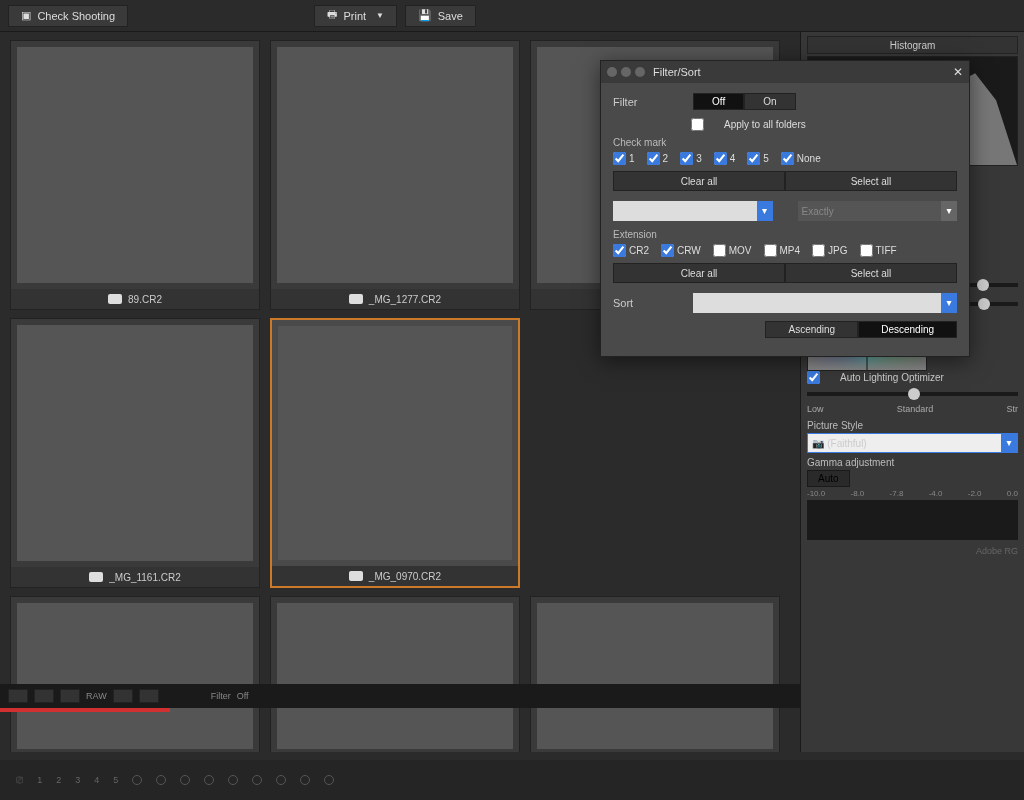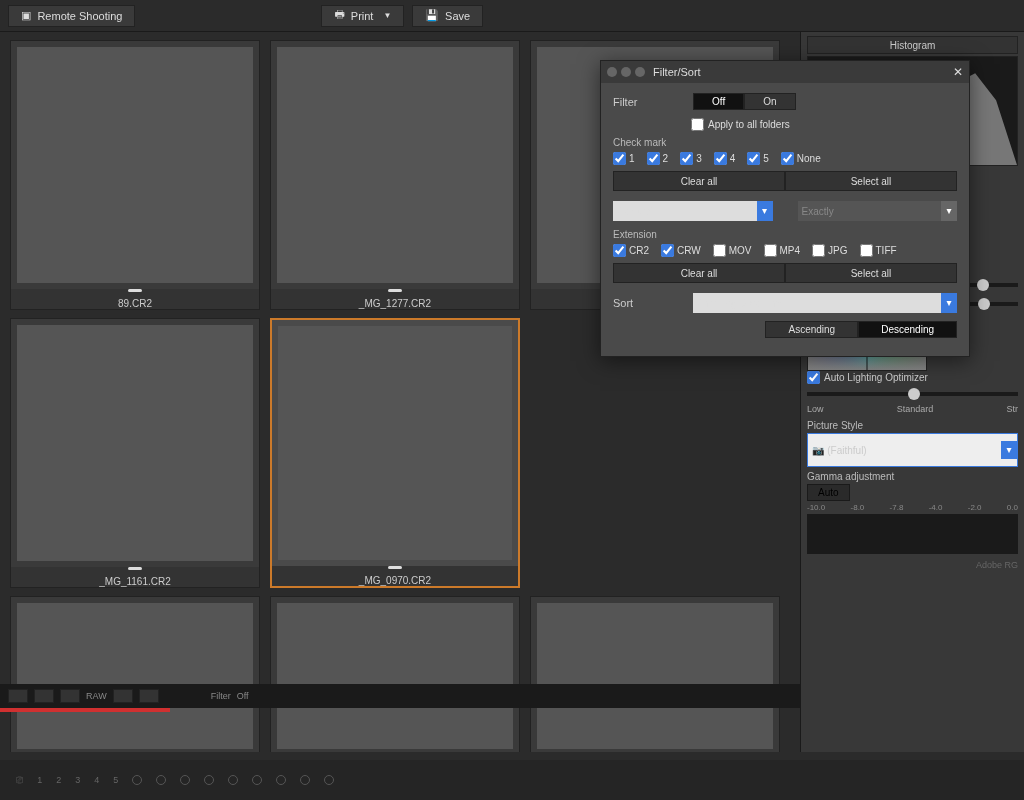--- a/index.html
+++ b/index.html
@@ -10,21 +10,21 @@
   .tb-btn { background: #3a3a3a; border: 1px solid #222; color: #ddd; height: 22px; padding: 0 12px; display: flex; align-items: center; gap: 6px; font-size: 11px; cursor: pointer; }
   .tb-btn .caret { font-size: 8px; margin-left: 4px; }
   .tb-spacer { width: 170px; }
 
   
   .grid-area { position: absolute; left: 0; top: 32px; width: 800px; height: 720px; background: #2b2b2b; overflow: hidden; }
   .row { display: flex; gap: 10px; padding: 8px 10px 0 10px; }
   .thumb { width: 250px; height: 270px; background: #3a3a3a; display: flex; flex-direction: column; border: 1px solid #222; }
   .thumb.selected { border: 2px solid #cc7a2a; background: #4a4a4a; }
   .thumb .imgbox { flex: 1; margin: 6px; background: #555; position: relative; overflow: hidden; }
-  .thumb .caption { height: 20px; background: #333; display: flex; align-items: center; justify-content: center; gap: 6px; font-size: 10px; flex-direction: column; }
+  .thumb .caption { height: 20px; background: #333; display: flex; align-items: center; justify-content: center; gap: 6px; font-size: 10px; }
   .thumb .badge { display:inline-block; width:14px; height:10px; background:#ddd; border-radius:2px; }
   .row3 .thumb { height: 160px; } 
 
   
   .sky { background: linear-gradient(#3a6fb0,#8ab4e0 60%, #3a5a20 60%, #4c6a2a); }
   .church { background: linear-gradient(#4a7ac0,#a8c8f0 55%, #b8a878 55%, #3a5a20 75%); }
   .goose { background: radial-gradient(circle at 60% 40%, #a89878 0 20%, transparent 20%), linear-gradient(#5a8a40,#3a5a20); }
   .sheep { background: linear-gradient(#9ab8d0,#c8d8e8 40%, #5a7a30 40%, #3a5a20); }
   .interior { background: radial-gradient(ellipse at 50% 65%, #e0b060 0 15%, transparent 16%), linear-gradient(#2a1a10,#4a3020 60%, #1a1008); }
   .tower { background: linear-gradient(100deg, #2a1808 30%, #4a6a90 30%, #6a8ab0); }
@@ -45,24 +45,24 @@
      linear-gradient(to bottom, #888, transparent, #888),
      conic-gradient(red,yellow,lime,cyan,blue,magenta,red);
      border:1px solid #222; float:left; margin-right:6px; position:relative;}
   .hue-grid::after{content:"";position:absolute;inset:0;background:
      linear-gradient(#0000 49%, #000 49% 51%, #0000 51%),
      linear-gradient(90deg,#0000 49%, #000 49% 51%, #0000 51%); opacity:.4;}
   .slider-col { overflow:hidden; }
   .srow { display:flex; align-items:center; gap:4px; margin:8px 0; font-size:10px;}
   .srow .track { flex:1; height:4px; background:#1a1a1a; position:relative; }
   .srow .knob { position:absolute; top:-4px; width:12px; height:12px; background:#ccc; border-radius:50%; }
-  .chk { display:flex; align-items:center; gap:4px; font-size:10px; margin:6px 0; clear:both;}
+  .chk { display:flex; align-items:center; gap:20px; font-size:10px; margin:6px 0; clear:both;}
   .chk input { accent-color:#3a7adf; }
   .scale3 { display:flex; justify-content:space-between; font-size:9px; color:#aaa; margin-bottom:6px;}
-  .select { width:100%; height:20px; background:#eee; border:1px solid #3a7adf; font-size:10px; padding:16px 4px; display:flex; align-items:center; justify-content:space-between;}
+  .select { width:100%; height:20px; background:#eee; border:1px solid #3a7adf; font-size:10px; padding:9px 4px; display:flex; align-items:center; justify-content:space-between;}
   .select .ar { background:#3a7adf; color:#fff; width:16px; text-align:center; margin-right:-4px; line-height:18px;}
   .gamma-row { display:flex; gap:4px; }
   .gamma-row .auto { background:#2a2a2a; border:1px solid #1a1a1a; padding:2px 10px; font-size:10px;}
   .gamma-scale { display:flex; justify-content:space-between; font-size:8px; color:#888; margin-top:2px;}
   .numstrip { display:flex; gap:4px; margin:4px 0;}
   .numstrip .n { width:22px; height:18px; background:#2a2a2a; border:1px solid #1a1a1a; display:flex; align-items:center; justify-content:center; font-size:9px;}
 
   
   .dialog { position:absolute; left:600px; top:60px; width:370px; background:#4a4a4a; border:1px solid #222; box-shadow:0 4px 20px rgba(0,0,0,.5); color:#ddd; }
   .dlg-titlebar { height:22px; background:#3a3a3a; display:flex; align-items:center; padding:0 6px; }
@@ -94,21 +94,21 @@
   .redbar { position:absolute; left:0; bottom:40px; width:170px; height:4px; background:#d03030;}
   .timeline { position:absolute; left:0; bottom:0; height:40px; width:1024px; background:#252525; display:flex; align-items:center; gap:14px; padding:0 16px; font-size:9px; color:#666;}
   .timeline .dot{ width:10px;height:10px;border:1px solid #555;border-radius:50%;}
 </style>
 </head>
 <body>
 
 <div class="toolbar">
   <button class="tb-btn">
     <span>▣</span>
-    <span>Remote Shooting</span>
+    <span>Check Shooting</span>
   </button>
   <div class="tb-spacer"></div>
   <button class="tb-btn">
     <span>🖶</span>
     <span>Print</span>
     <span class="caret">▼</span>
   </button>
   <button class="tb-btn">
     <span>💾</span>
     <span>Save</span>

